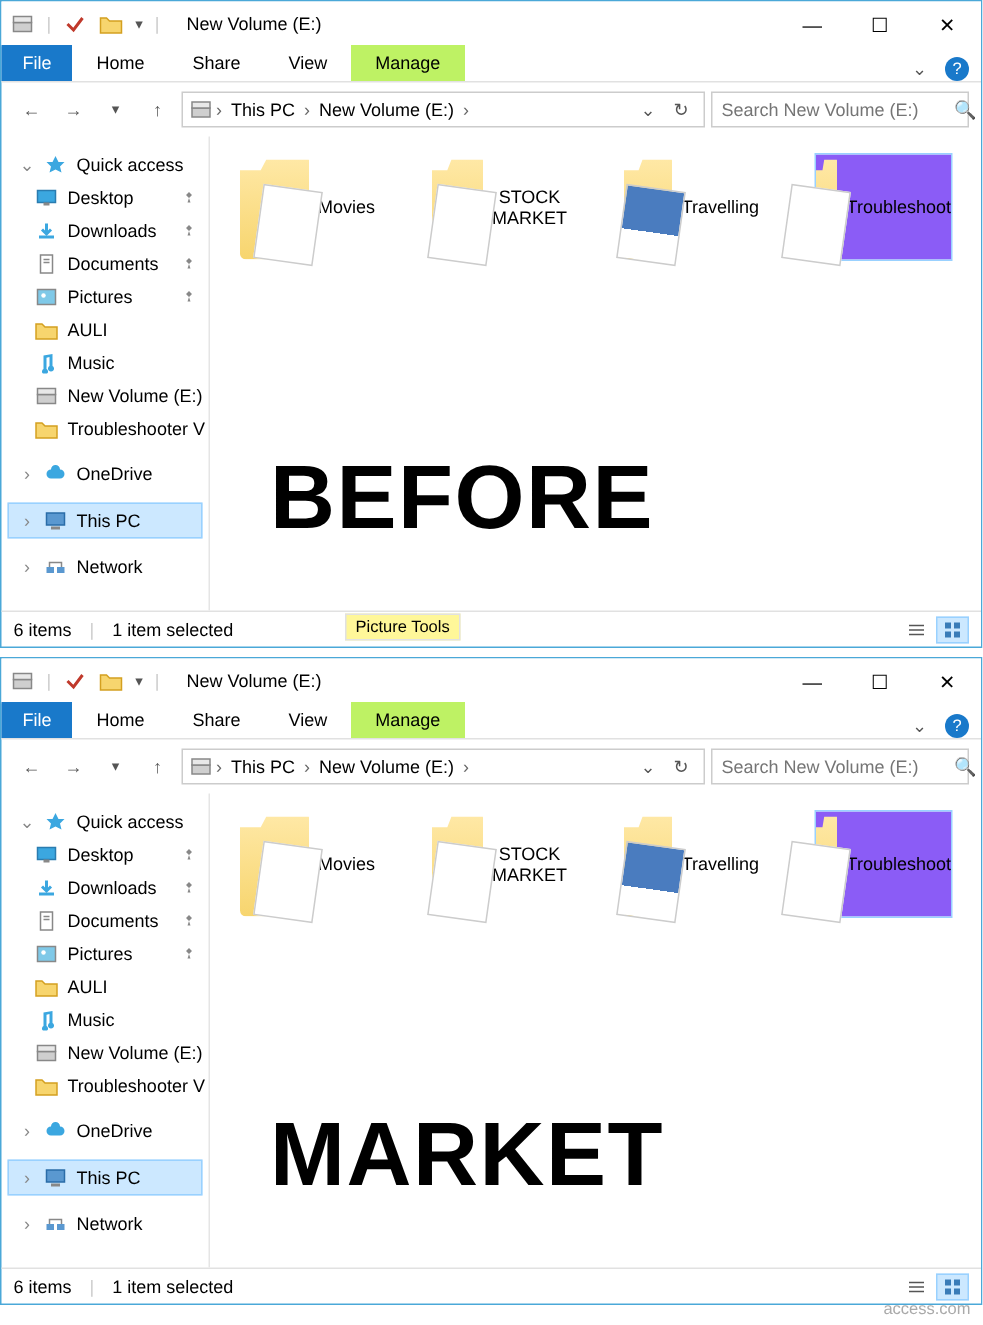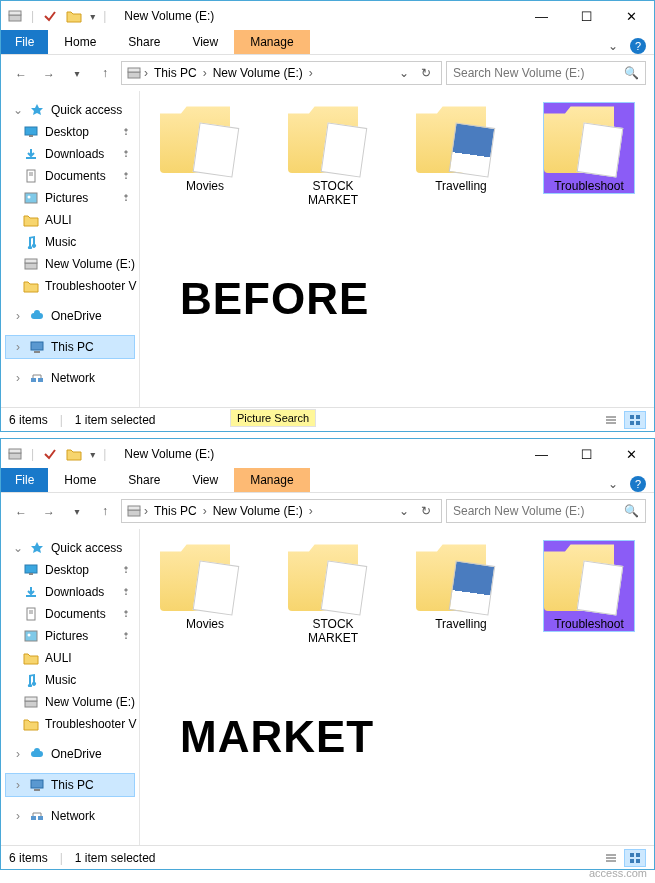--- a/index.html
+++ b/index.html
@@ -8,49 +8,49 @@
 .titlebar{display:flex;align-items:center;height:30px;background:#fff}
 .qat{display:flex;align-items:center;gap:8px;padding:0 6px}
 .qat-ico{width:16px;height:16px;display:flex;align-items:center;justify-content:center}
 .title-text{flex:1;text-align:left;padding-left:12px;font-size:12px}
 .winbtns{display:flex}
 .winbtn{width:45px;height:30px;display:flex;align-items:center;justify-content:center;font-size:13px}
 .ribbon-tabs{display:flex;align-items:flex-end;height:24px;border-bottom:1px solid #e1e1e1;position:relative}
 .file-tab{background:#1979ca;color:#fff;padding:4px 14px;height:24px;display:flex;align-items:center}
 .tab{padding:4px 16px;height:24px;display:flex;align-items:center}
 .context-tab-hdr{position:absolute;top:-30px;left:229px;background:#fff799;padding:2px 6px;font-size:11px;border:1px solid #e1e1e1}
-.tab.contextual{background:#fdba74}
+.tab.contextual{background:#bef264}
 .ribbon-right{margin-left:auto;display:flex;align-items:center;gap:12px;padding-right:8px}
 .help-ico{width:16px;height:16px;border-radius:50%;background:#1979ca;color:#fff;display:flex;align-items:center;justify-content:center;font-size:11px}
 .nav-row{display:flex;align-items:center;height:36px;padding:4px 8px;gap:4px}
 .navbtn{width:24px;height:24px;display:flex;align-items:center;justify-content:center;color:#555}
 .addr-bar{flex:1;display:flex;align-items:center;border:1px solid #ccc;height:24px;padding:0 4px}
 .crumb{padding:0 4px;display:flex;align-items:center;gap:2px}
 .crumb-sep{color:#666;padding:0 2px}
 .addr-right{margin-left:auto;display:flex}
 .addr-btn{width:22px;height:22px;display:flex;align-items:center;justify-content:center;color:#555}
-.search-box{width:200px;border:1px solid #ccc;height:24px;display:flex;align-items:center;padding:0 6px;color:#888}
+.search-box{width:172px;border:1px solid #ccc;height:24px;display:flex;align-items:center;padding:0 6px;color:#888}
 .search-box input{border:none;outline:none;flex:1;color:#888;font-size:12px}
 .body-area{display:flex;height:316px}
 .sidebar{width:170px;border-right:1px solid #e5e5e5;padding:8px 4px;overflow:hidden}
 .side-item{display:flex;align-items:center;gap:6px;padding:3px 4px 3px 18px;white-space:nowrap}
 .side-item.top{padding-left:8px}
 .side-item.sel{background:#cce8ff;border:1px solid #99d1ff;padding-left:7px}
 .side-icon{width:16px;height:16px;flex-shrink:0;display:flex;align-items:center;justify-content:center}
 .pin{margin-left:auto;color:#888;font-size:10px}
 .disclose{color:#888;width:10px;text-align:center}
 .content{flex:1;padding:12px 20px;display:flex;gap:38px;align-items:flex-start;position:relative}
-.item{display:flex;flex-direction:column;width:90px;gap:6px}
+.item{display:flex;flex-direction:row;align-items:center;width:90px;gap:6px}
 .item.sel{background:#8b5cf6;outline:1px solid #99d1ff}
 .folder-ico{width:70px;height:70px;position:relative}
 .folder-shape{position:absolute;inset:0;background:linear-gradient(#ffe9a8,#f7d56e);border-radius:4px;clip-path:polygon(0 15%,30% 15%,38% 5%,100% 5%,100% 100%,0 100%)}
 .preview{position:absolute;right:-6px;bottom:-2px;width:40px;height:50px;background:#fff;border:1px solid #ccc;transform:rotate(8deg)}
 .preview.img{background:linear-gradient(#4a7cbf 60%,#fff 60%)}
 .item-label{text-align:center;font-size:12px}
-.overlay-text{position:absolute;left:40px;top:183px;font-size:44px;font-weight:900;letter-spacing:1px}
+.overlay-text{position:absolute;left:40px;top:206px;font-size:60px;font-weight:900;letter-spacing:1px}
 .status-bar{border-top:1px solid #e1e1e1;height:24px;display:flex;align-items:center;padding:0 8px;gap:12px;font-size:12px;color:#555}
 .status-sep{color:#ccc}
 .view-btns{margin-left:auto;display:flex;gap:2px}
 .view-btn{width:22px;height:18px;border:1px solid transparent;display:flex;align-items:center;justify-content:center}
 .view-btn.active{background:#cce8ff;border-color:#99d1ff}
 .watermark{position:absolute;bottom:4px;right:8px;font-size:11px;color:#aaa}
 .stack{display:flex;flex-direction:column;gap:6px}
 svg{display:block}
 </style>
 </head>
@@ -311,21 +311,21 @@
               <rect x="1" y="1" width="4" height="4" fill="#3a7cb8"></rect>
               <rect x="7" y="1" width="4" height="4" fill="#3a7cb8"></rect>
               <rect x="1" y="7" width="4" height="4" fill="#3a7cb8"></rect>
               <rect x="7" y="7" width="4" height="4" fill="#3a7cb8"></rect>
             </svg>
           </div>
       </div>
     </div>
   </div>
   <div class="window">
-    <div class="context-tab-hdr">Picture Search</div>
+    <div class="context-tab-hdr">Picture Tools</div>
     <div class="titlebar">
       <div class="qat">
         <span class="qat-ico">
             <svg width="14" height="14">
               <rect x="1" y="6" width="12" height="6" fill="#cfcfcf" stroke="#888"></rect>
               <rect x="1" y="2" width="12" height="4" fill="#e8e8e8" stroke="#888"></rect>
             </svg>
           </span>
         <span style="color:#ccc">|</span>
         <span class="qat-ico">

